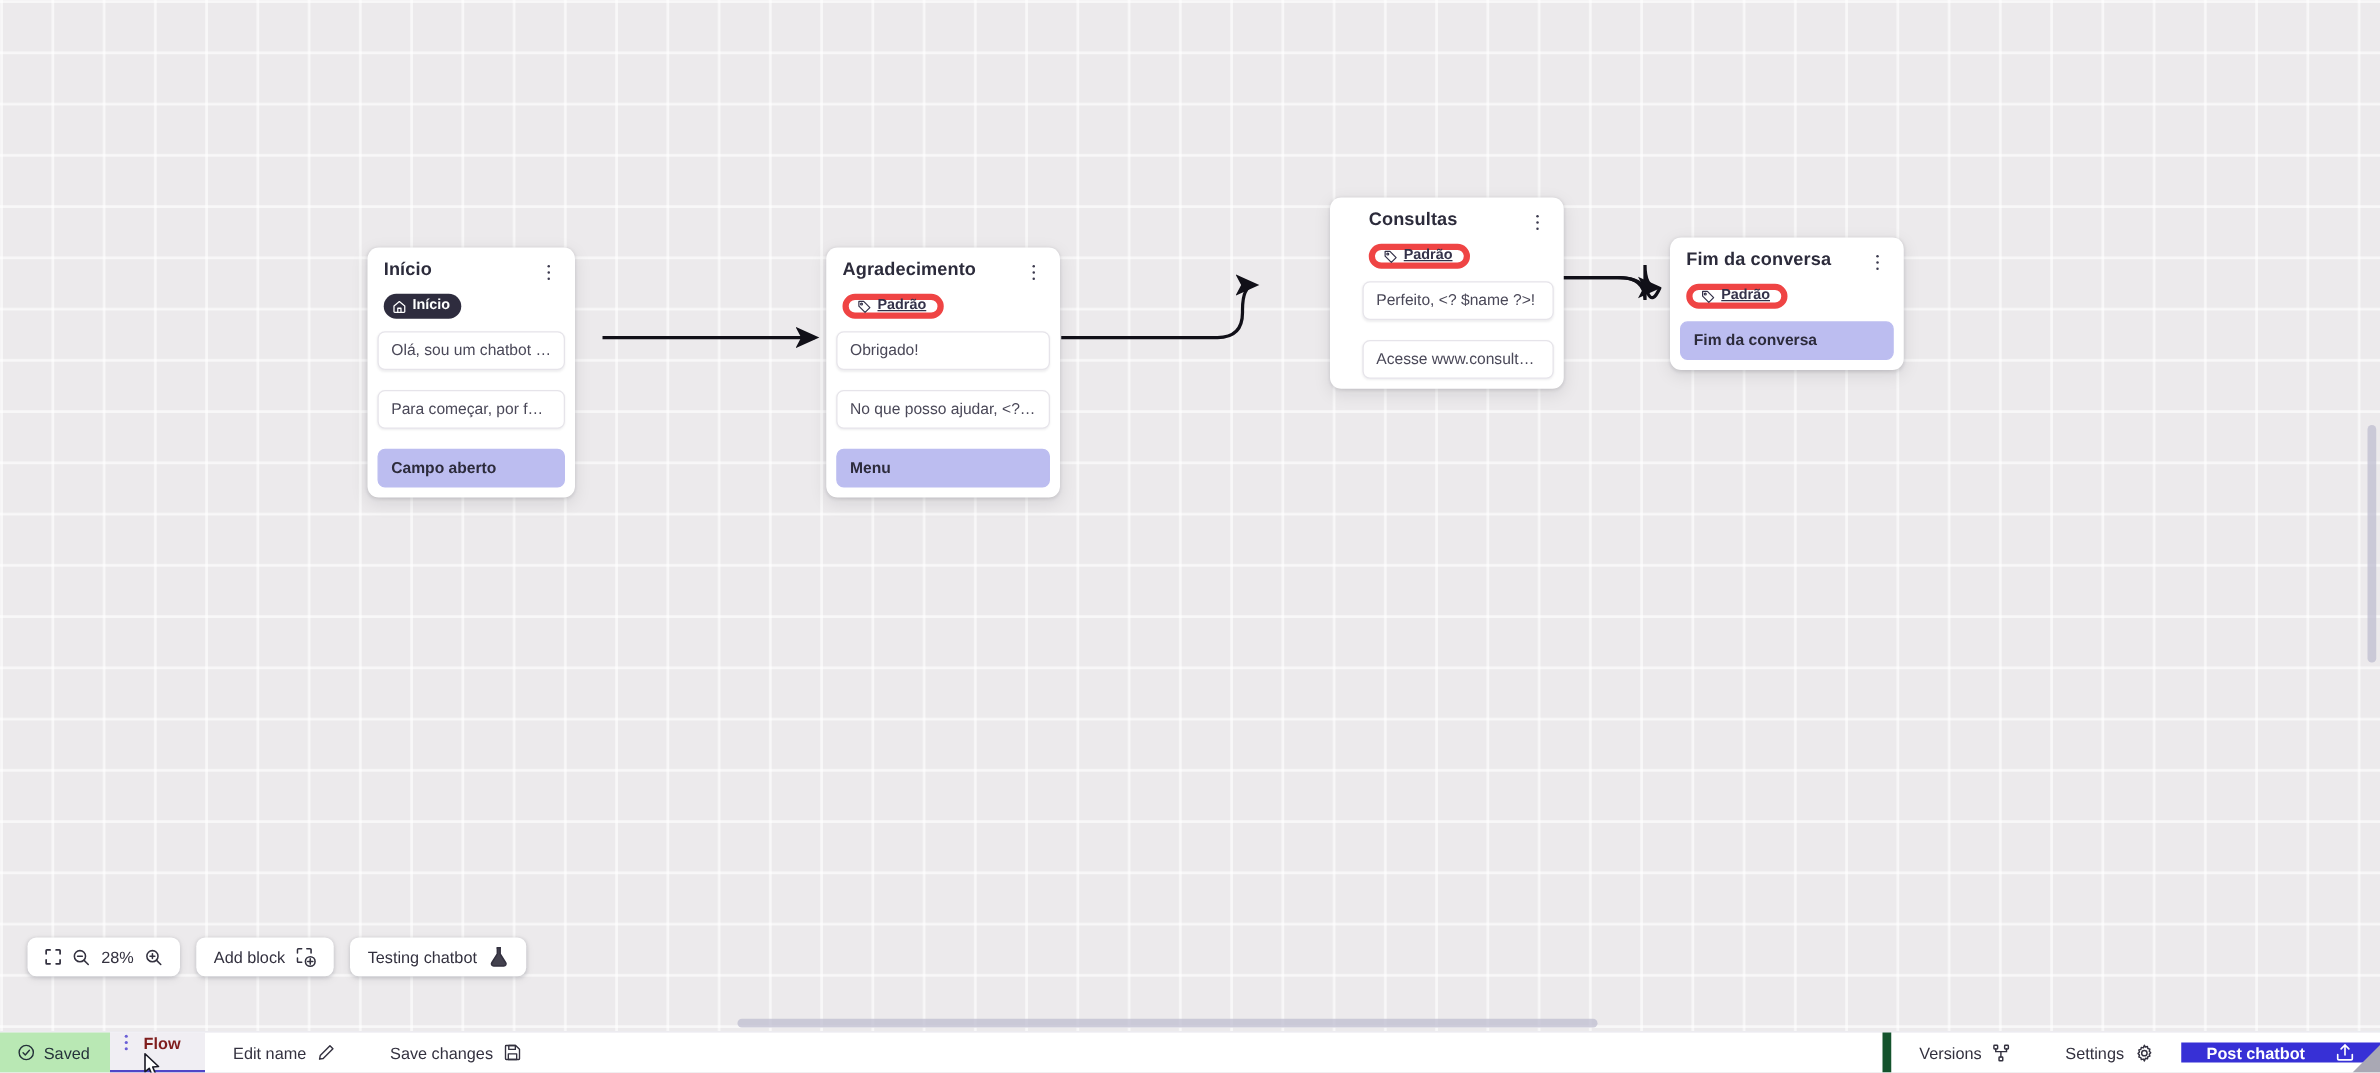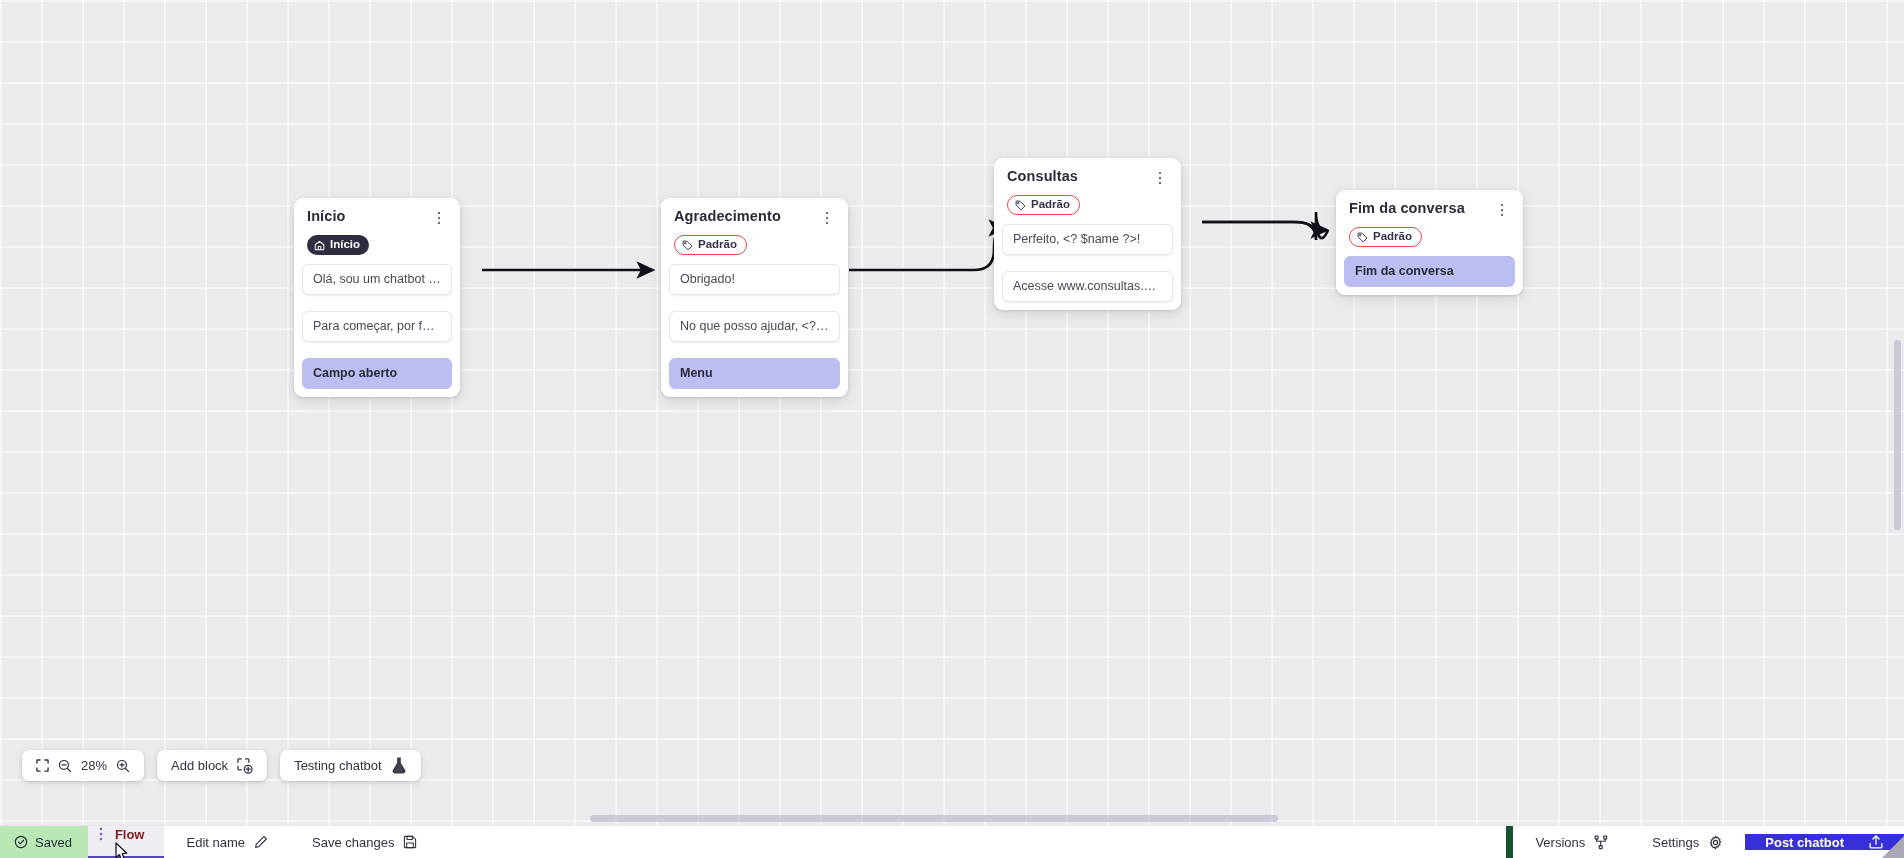--- a/index.html
+++ b/index.html
@@ -52,21 +52,21 @@
   .kebab i { width: 2.6px; height: 2.6px; border-radius: 50%; background: #3c3a4e; display:block; }
 
   .tag-row { padding: 8px 13px 9px 13px; }
   .tag {
     display: inline-flex; align-items: center; gap: 5px;
     height: 20px; padding: 0 9px 0 7px;
     border-radius: 999px; font-size: 11.5px; font-weight: 700;
     line-height: 1;
   }
   .tag.dark { background: #2e2c3e; color: #ffffff; }
-  .tag.outline { background: #ffffff; color: #34324a; border: 1px solid #ef4444; }
+  .tag.outline { background: #ffffff; color: #34324a; border: 5px solid #ef4444; text-decoration: underline; }
   .tag svg { display: block; }
 
   .node-body { padding: 0 8px 8px 8px; display: flex; flex-direction: column; gap: 16px; }
   .msg {
     background: #ffffff;
     border: 1px solid #e6e4ea;
     border-radius: 6px;
     box-shadow: 0 1px 2px rgba(16,18,32,0.07);
     font-size: 12.5px; color: #4a4858;
     padding: 7px 10px;
@@ -224,21 +224,21 @@
                 </svg>
               </span>
               <span>Padrão</span>
             </span></div>
           <div class="node-body">
             <div class="msg">Obrigado!</div>
             <div class="msg">No que posso ajudar, &lt;? $name ...</div>
             <div class="msg accent">Menu</div>
           </div>
         </div>
-        <div class="node" style="left: 994px; top: 158px; width: 187px;">
+        <div class="node" style="left: 1064px; top: 158px; width: 187px; padding-left: 18px;">
           <div class="node-head">
             <div class="node-title">Consultas</div>
             <div class="kebab">
               <i></i>
               <i></i>
               <i></i>
             </div>
           </div>
           <div class="tag-row"><span class="tag outline">
               <span class="icn">

